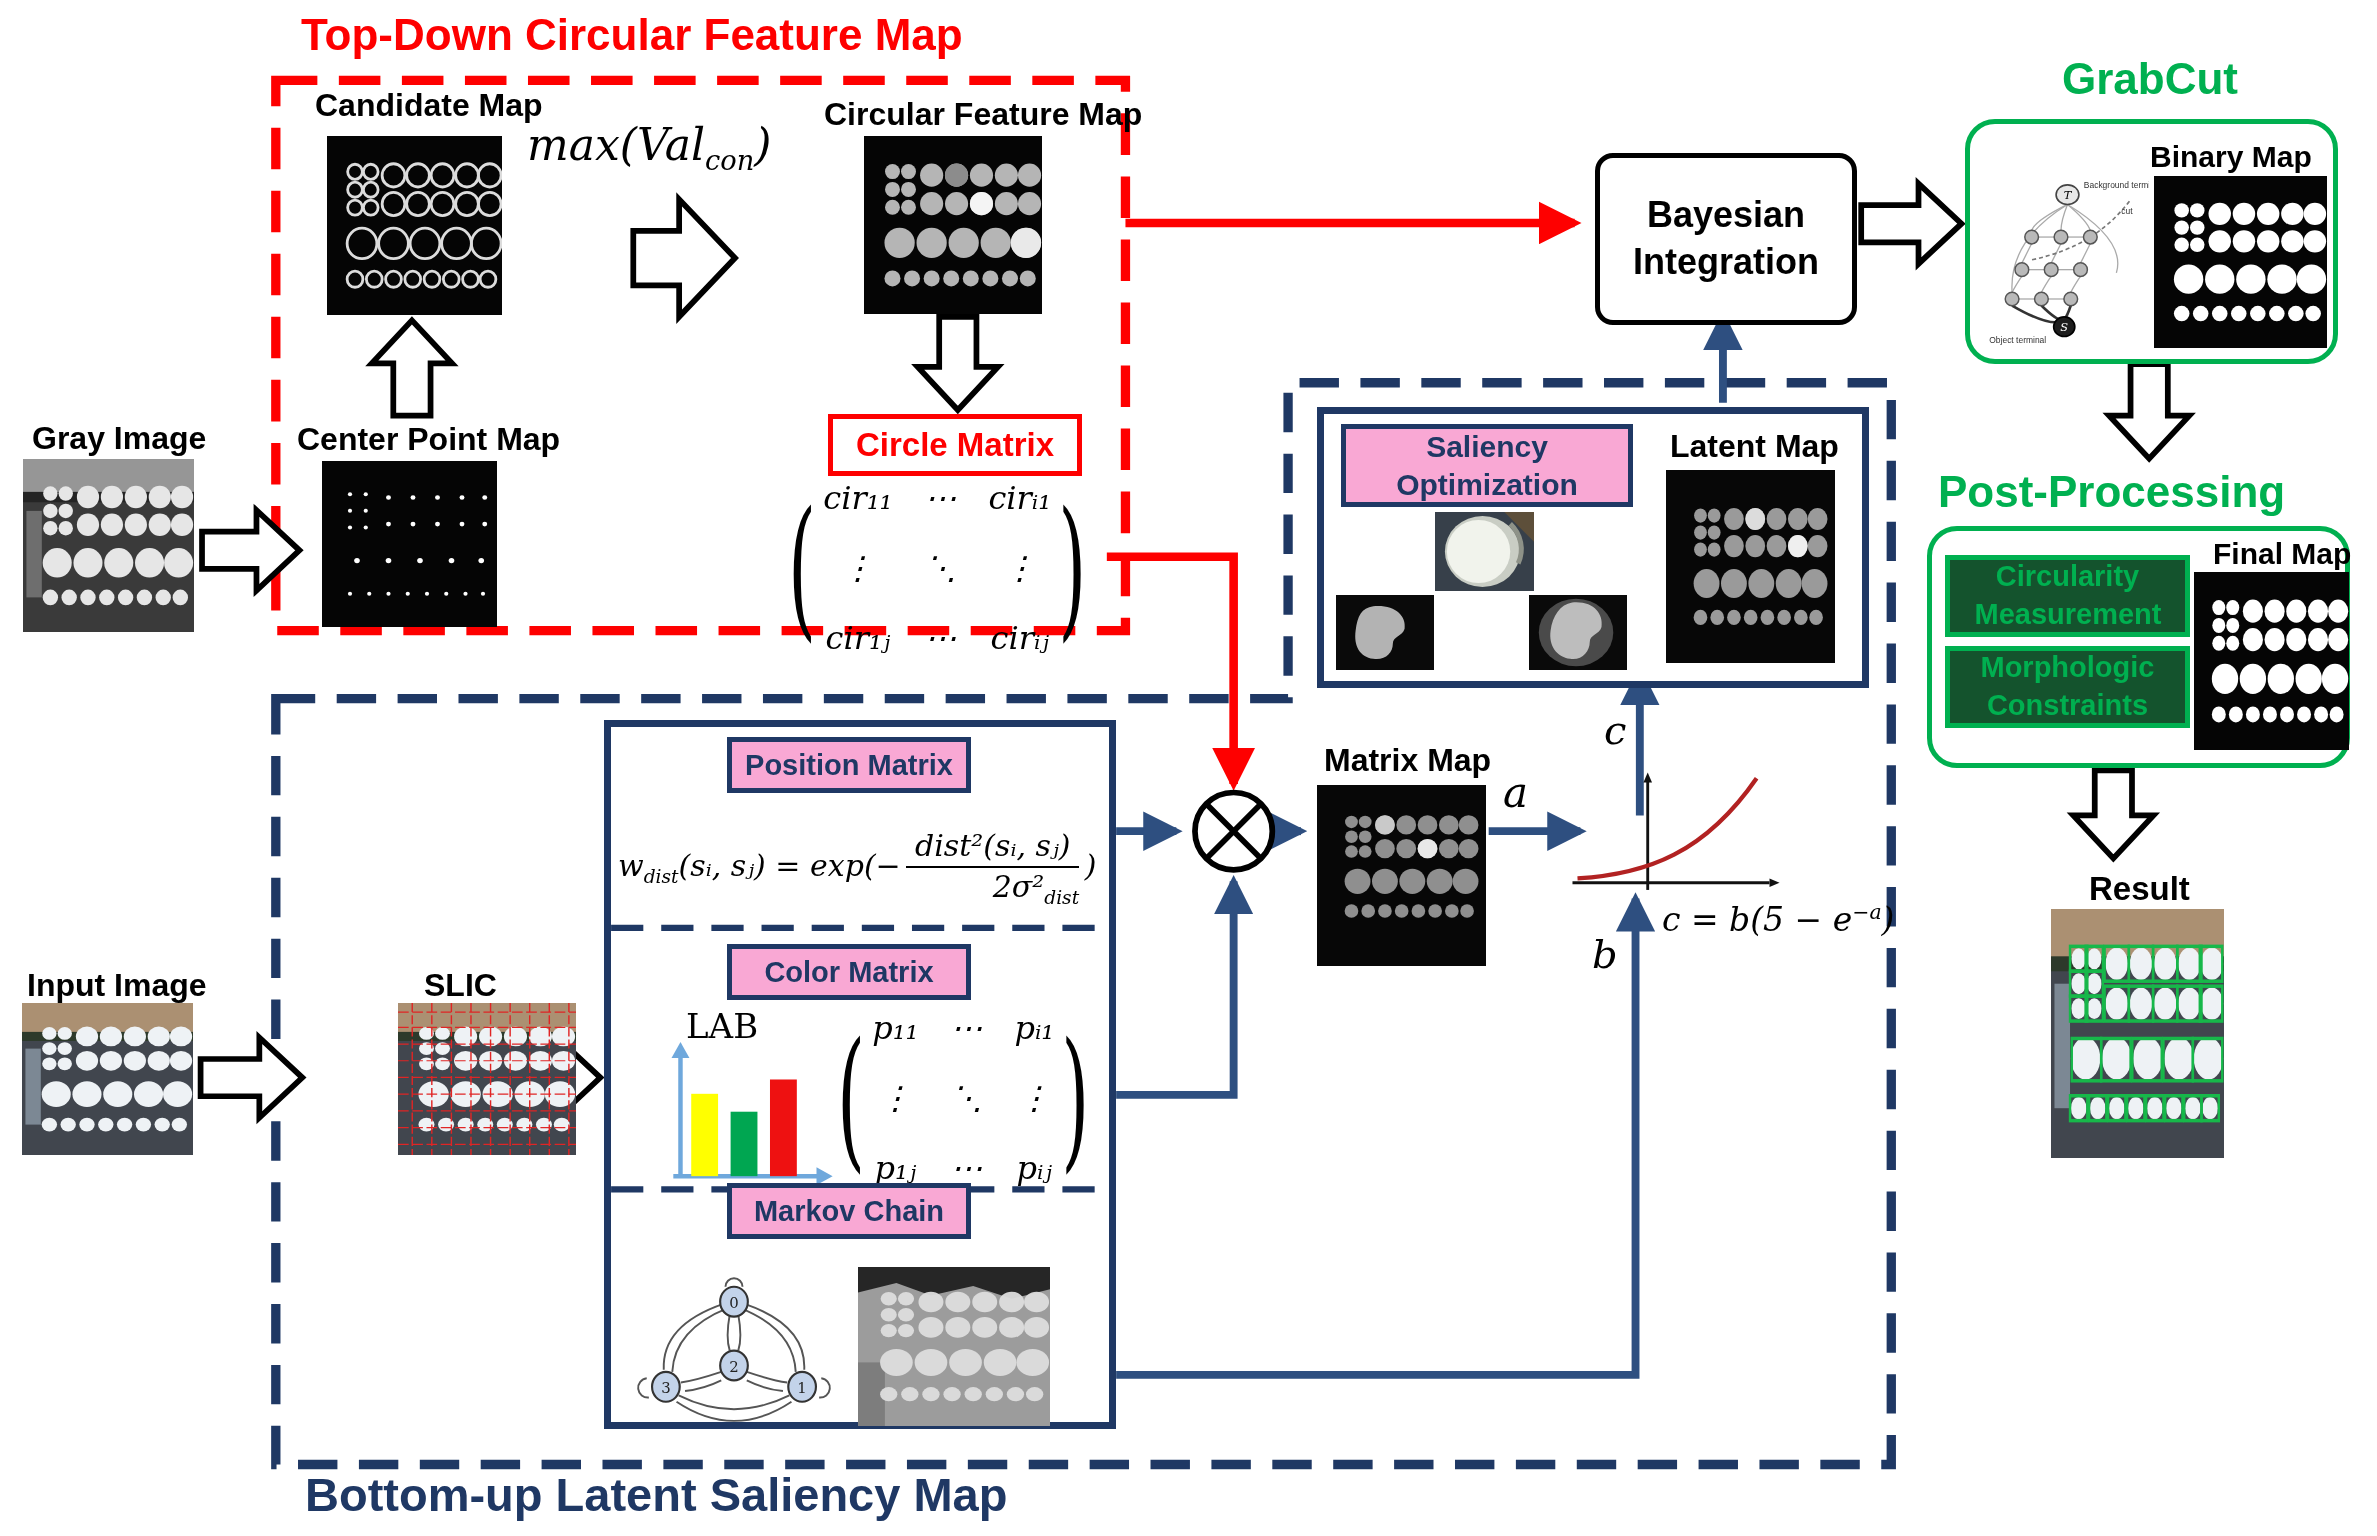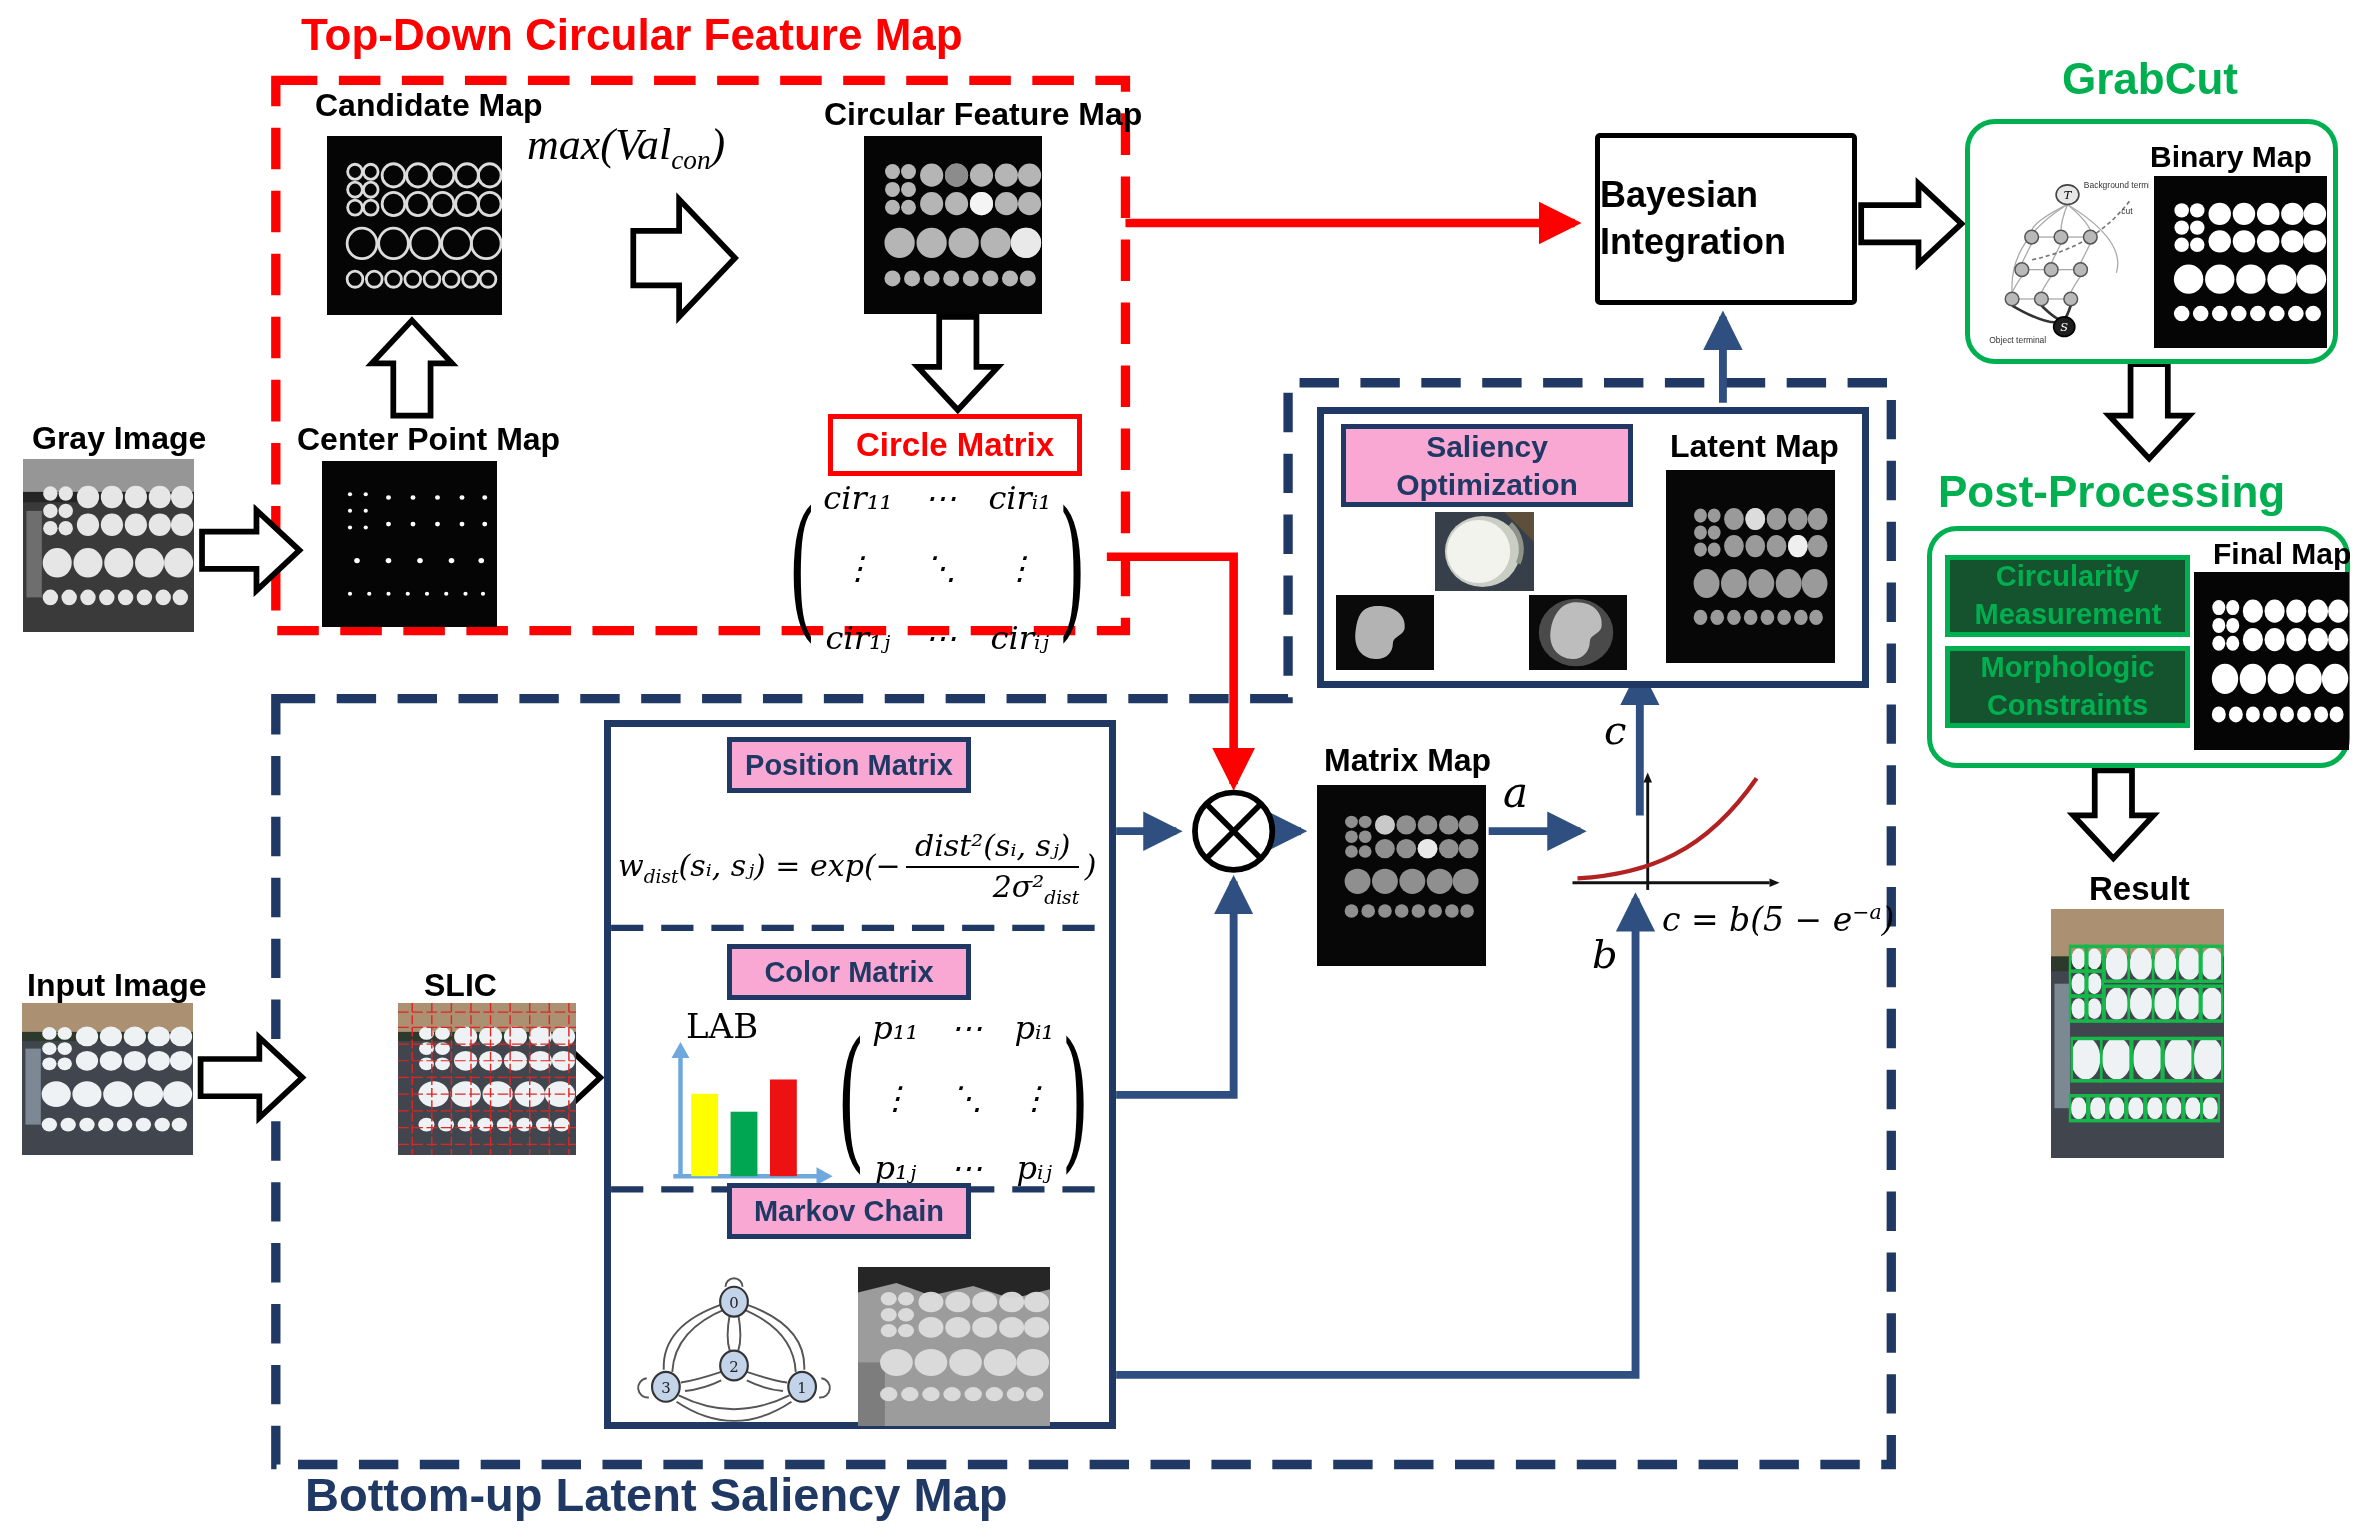--- a/index.html
+++ b/index.html
@@ -14,23 +14,23 @@
   .navylabel{position:absolute;border:5.7px solid #1f3864;background:#f9a8d4;box-sizing:border-box;
              display:flex;align-items:center;justify-content:center;text-align:center;
              font:bold 29px "Liberation Sans",sans-serif;color:#1f3864;line-height:1.25;}
   .redlabel{position:absolute;border:5.7px solid #fe0000;background:#fff;box-sizing:border-box;
             display:flex;align-items:center;justify-content:center;
             font:bold 33px "Liberation Sans",sans-serif;color:#fe0000;}
   .greenbox{position:absolute;border:5px solid #00b050;border-radius:30px;background:#fff;box-sizing:border-box;}
   .greenlabel{position:absolute;border:5px solid #00b050;background:#14532d;box-sizing:border-box;
               display:flex;align-items:center;justify-content:center;text-align:center;
               font:bold 29px "Liberation Sans",sans-serif;color:#00b050;line-height:1.3;}
-  .bayes{position:absolute;border:5px solid #000;border-radius:5px;background:#fff;box-sizing:border-box;
-         display:flex;flex-direction:column;align-items:flex-start;justify-content:center;
-         font:bold 36px "Liberation Sans",sans-serif;color:#000;line-height:1.3;}
+  .bayes{position:absolute;border:5px solid #000;border-radius:18px;background:#fff;box-sizing:border-box;
+         display:flex;flex-direction:column;align-items:center;justify-content:center;
+         font:bold 36px "Liberation Sans",sans-serif;color:#000;line-height:1.3;margin-top:20px;}
   .math{font-family:"DejaVu Serif",serif;font-style:italic;color:#000;position:absolute;white-space:nowrap;}
   .math sub{font-size:62%;}
   .math sup{font-size:62%;}
   .frac{display:inline-block;vertical-align:middle;text-align:right;margin:0 5.7px;}
   .frac .num{display:block;border-bottom:2.9px solid #000;padding:0 8.6px 2.9px;}
   .frac .den{display:block;padding-top:1.4px;}
   .mat{position:absolute;display:flex;align-items:center;font-family:"DejaVu Serif",serif;
        font-style:italic;color:#000;}
   .mat .paren{font-size:72px;font-style:normal;transform:scaleY(2.1);transform-origin:center;line-height:1;}
   .mat .grid{display:grid;grid-template-columns:auto auto auto;column-gap:33px;row-gap:10px;
@@ -160,21 +160,21 @@
   </svg>
 
   <div class="title-red" style="left:301px;top:10px;">Top-Down Circular Feature Map</div>
 
   <div class="lbl" style="left:315px;top:87px;">Candidate Map</div>
   <svg class="thumb" style="left:327px;top:136px;" width="175" height="179" viewBox="0 0 100 100" preserveAspectRatio="none">
     <rect width="100" height="100" fill="#050505"></rect>
     <use href="#tg" fill="none" stroke="#dcdcdc" stroke-width="1.6"></use>
   </svg>
 
-  <div class="math" style="left:527px;top:119px;font-size:44px;font-family:Liberation Serif, serif;">
+  <div class="math" style="left:527px;top:119px;font-size:44px;">
     <span>max(Val</span><sub>con</sub><span>)</span>
   </div>
 
   <div class="lbl" style="left:824px;top:96px;">Circular Feature Map</div>
   <svg class="thumb" style="left:864px;top:136px;" width="178" height="178" viewBox="0 0 100 100" preserveAspectRatio="none">
     <rect width="100" height="100" fill="#050505"></rect>
     <use href="#tg" fill="#b5b5b5"></use>
     <circle cx="66" cy="38" r="6.5" fill="#f4f4f4"></circle>
       <circle cx="91" cy="60" r="8.5" fill="#e9e9e9"></circle>
       <circle cx="52" cy="22" r="6.5" fill="#8c8c8c"></circle>

